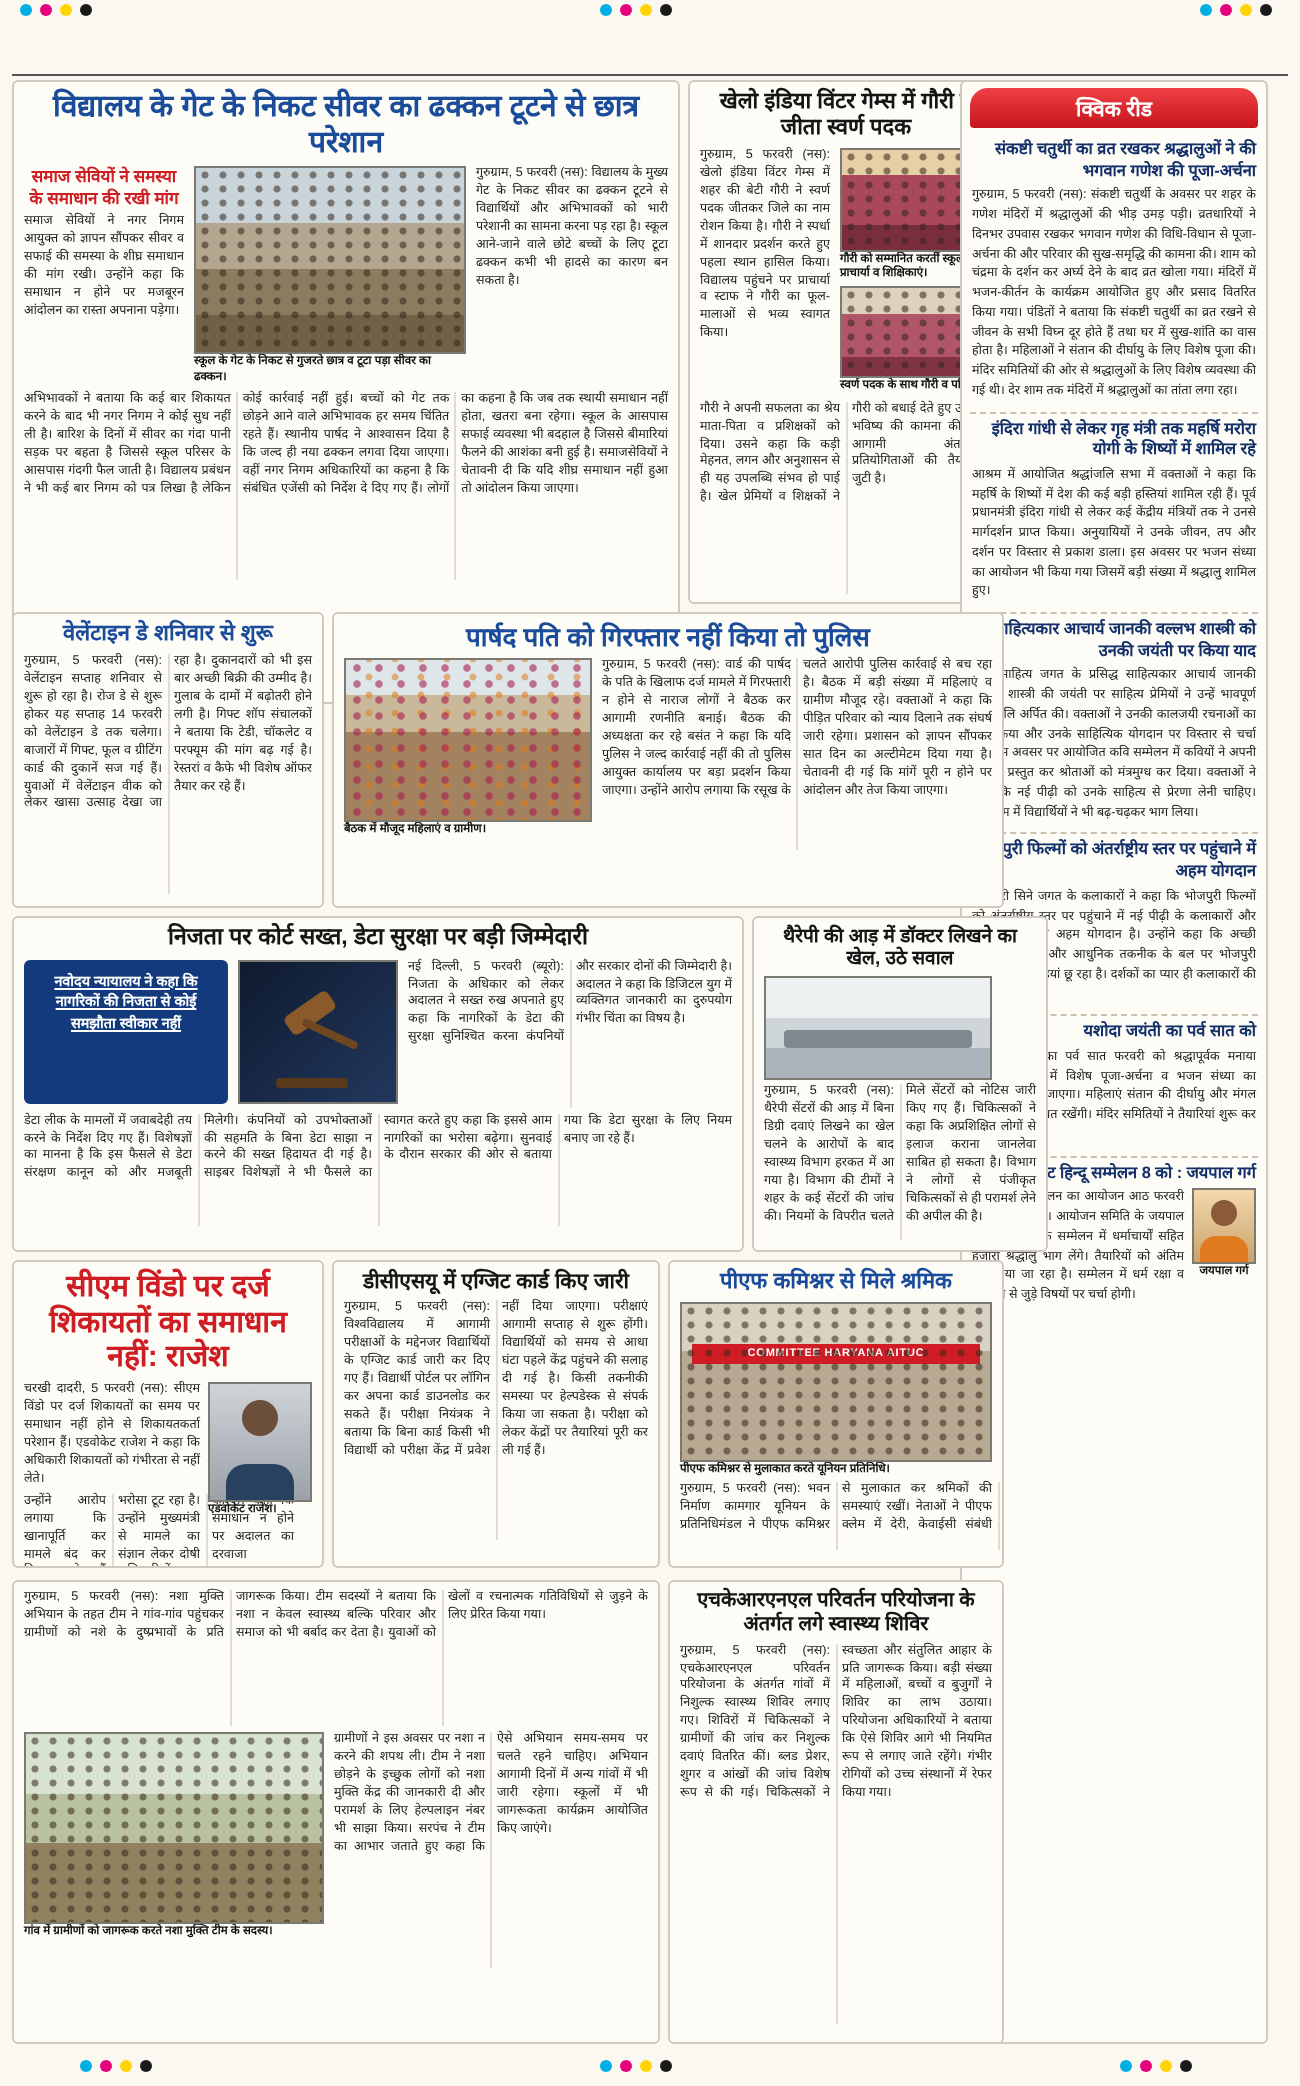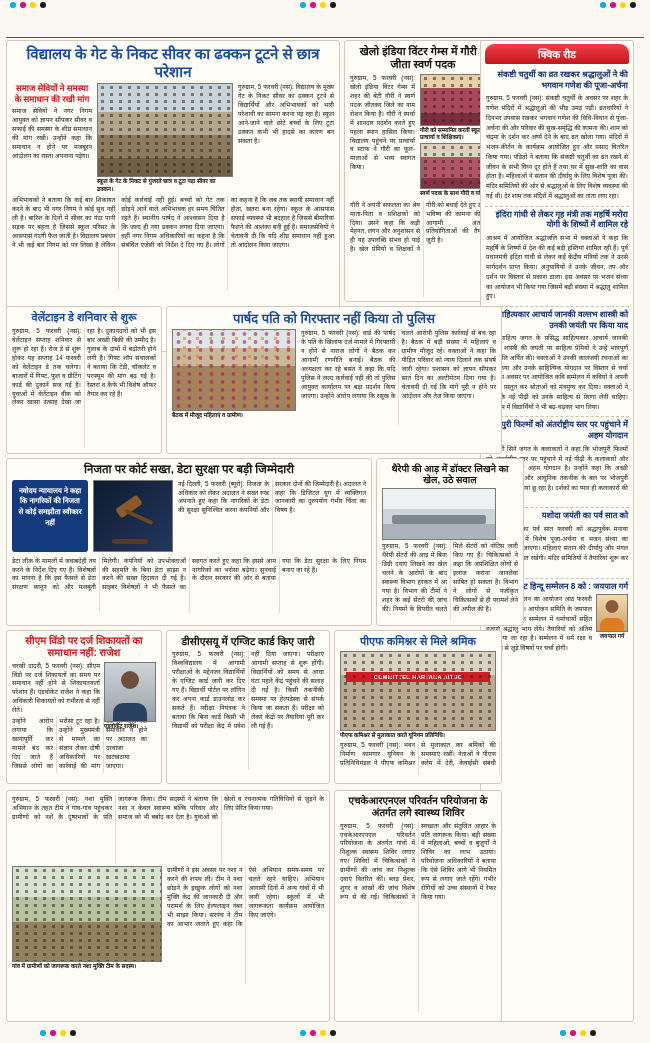--- a/index.html
+++ b/index.html
@@ -190,21 +190,21 @@
         <div class="photo ph-protest dots2" style="width:124px;height:82px;"></div>
         <figcaption class="cap">बैठक में मौजूद महिलाएं व ग्रामीण।</figcaption>
       </figure>
       <div class="body cols2" style="flex:1;height:96px;">गुरुग्राम, 5 फरवरी (नस): वार्ड की पार्षद के पति के खिलाफ दर्ज मामले में गिरफ्तारी न होने से नाराज लोगों ने बैठक कर आगामी रणनीति बनाई। बैठक की अध्यक्षता कर रहे बसंत ने कहा कि यदि पुलिस ने जल्द कार्रवाई नहीं की तो पुलिस आयुक्त कार्यालय पर बड़ा प्रदर्शन किया जाएगा। उन्होंने आरोप लगाया कि रसूख के चलते आरोपी पुलिस कार्रवाई से बच रहा है। बैठक में बड़ी संख्या में महिलाएं व ग्रामीण मौजूद रहे। वक्ताओं ने कहा कि पीड़ित परिवार को न्याय दिलाने तक संघर्ष जारी रहेगा। प्रशासन को ज्ञापन सौंपकर सात दिन का अल्टीमेटम दिया गया है। चेतावनी दी गई कि मांगें पूरी न होने पर आंदोलन और तेज किया जाएगा।</div>
     </div>
   </div>
 
   <div class="box" style="left:6px;top:458px;width:366px;height:168px;">
     <div class="hl blk" style="font-size:11.5px;">निजता पर कोर्ट सख्त, डेटा सुरक्षा पर बड़ी जिम्मेदारी</div>
     <div class="row">
-      <div class="quote" style="width:76px;flex:none;height:72px;">नवोदय न्यायालय ने कहा कि नागरिकों की निजता से कोई समझौता स्वीकार नहीं</div>
+      <div class="quote" style="width:102px;flex:none;height:72px;text-decoration:underline;">नवोदय न्यायालय ने कहा कि नागरिकों की निजता से कोई समझौता स्वीकार नहीं</div>
       <figure style="width:80px;flex:none;">
         <div class="photo ph-gavel" style="width:80px;height:72px;">
           <span class="gavel-head"></span>
           <span class="gavel-handle"></span>
           <span class="gavel-base"></span>
         </div>
       </figure>
       <div class="body cols2" style="flex:1;height:74px;">नई दिल्ली, 5 फरवरी (ब्यूरो): निजता के अधिकार को लेकर अदालत ने सख्त रुख अपनाते हुए कहा कि नागरिकों के डेटा की सुरक्षा सुनिश्चित करना कंपनियों और सरकार दोनों की जिम्मेदारी है। अदालत ने कहा कि डिजिटल युग में व्यक्तिगत जानकारी का दुरुपयोग गंभीर चिंता का विषय है।</div>
     </div>
     <div class="body cols4" style="height:56px;margin-top:3px;">डेटा लीक के मामलों में जवाबदेही तय करने के निर्देश दिए गए हैं। विशेषज्ञों का मानना है कि इस फैसले से डेटा संरक्षण कानून को और मजबूती मिलेगी। कंपनियों को उपभोक्ताओं की सहमति के बिना डेटा साझा न करने की सख्त हिदायत दी गई है। साइबर विशेषज्ञों ने भी फैसले का स्वागत करते हुए कहा कि इससे आम नागरिकों का भरोसा बढ़ेगा। सुनवाई के दौरान सरकार की ओर से बताया गया कि डेटा सुरक्षा के लिए नियम बनाए जा रहे हैं।</div>
@@ -212,21 +212,21 @@
 
   <div class="box" style="left:376px;top:458px;width:148px;height:168px;">
     <div class="hl blk" style="font-size:9.5px;">थैरेपी की आड़ में डॉक्टर लिखने का खेल, उठे सवाल</div>
     <figure>
       <div class="photo ph-therapy" style="width:114px;height:52px;"></div>
     </figure>
     <div class="body cols2" style="height:78px;margin-top:2px;">गुरुग्राम, 5 फरवरी (नस): थैरेपी सेंटरों की आड़ में बिना डिग्री दवाएं लिखने का खेल चलने के आरोपों के बाद स्वास्थ्य विभाग हरकत में आ गया है। विभाग की टीमों ने शहर के कई सेंटरों की जांच की। नियमों के विपरीत चलते मिले सेंटरों को नोटिस जारी किए गए हैं। चिकित्सकों ने कहा कि अप्रशिक्षित लोगों से इलाज कराना जानलेवा साबित हो सकता है। विभाग ने लोगों से पंजीकृत चिकित्सकों से ही परामर्श लेने की अपील की है।</div>
   </div>
 
   <div class="box" style="left:6px;top:630px;width:156px;height:154px;">
-    <div class="hl red" style="font-size:10px;">सीएम विंडो पर दर्ज शिकायतों का समाधान नहीं: राजेश</div>
+    <div class="hl red" style="font-size:15px;">सीएम विंडो पर दर्ज शिकायतों का समाधान नहीं: राजेश</div>
     <figure class="cm-fig">
       <div class="photo ph-portrait"></div>
       <figcaption class="cap">एडवोकेट राजेश।</figcaption>
     </figure>
     <div class="body">चरखी दादरी, 5 फरवरी (नस): सीएम विंडो पर दर्ज शिकायतों का समय पर समाधान नहीं होने से शिकायतकर्ता परेशान हैं। एडवोकेट राजेश ने कहा कि अधिकारी शिकायतों को गंभीरता से नहीं लेते।</div>
     <div class="body cols2" style="height:56px;margin-top:2px;">उन्होंने आरोप लगाया कि खानापूर्ति कर मामले बंद कर दिए जाते हैं जिससे लोगों का भरोसा टूट रहा है। उन्होंने मुख्यमंत्री से मामले का संज्ञान लेकर दोषी अधिकारियों पर कार्रवाई की मांग की है। कहा कि समाधान न होने पर अदालत का दरवाजा खटखटाया जाएगा।</div>
   </div>
 
   <div class="box" style="left:166px;top:630px;width:164px;height:154px;">
     <div class="hl blk" style="font-size:10.5px;">डीसीएसयू में एग्जिट कार्ड किए जारी</div>

